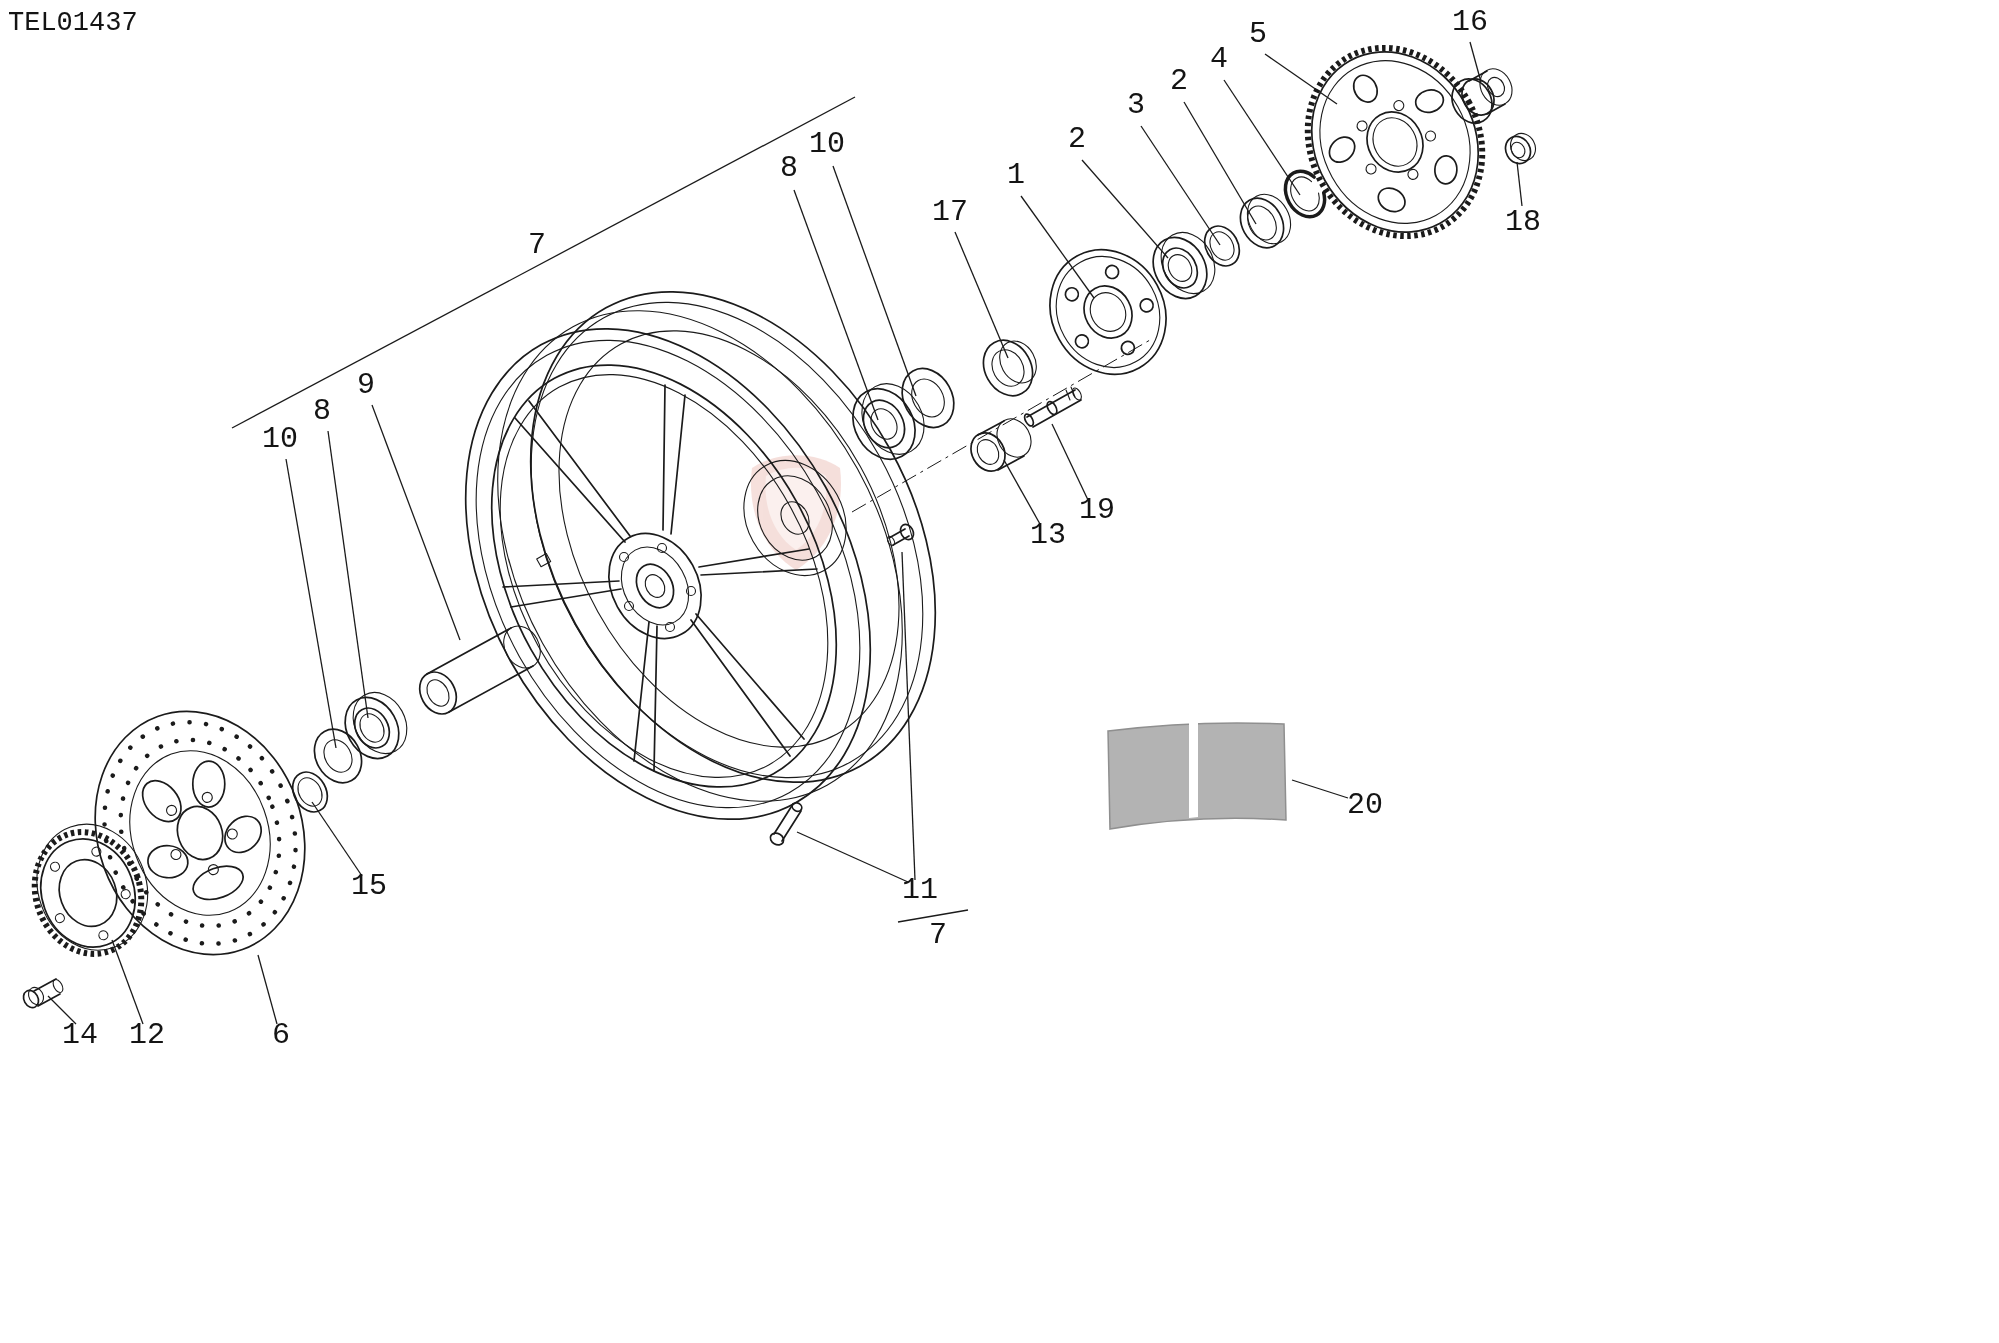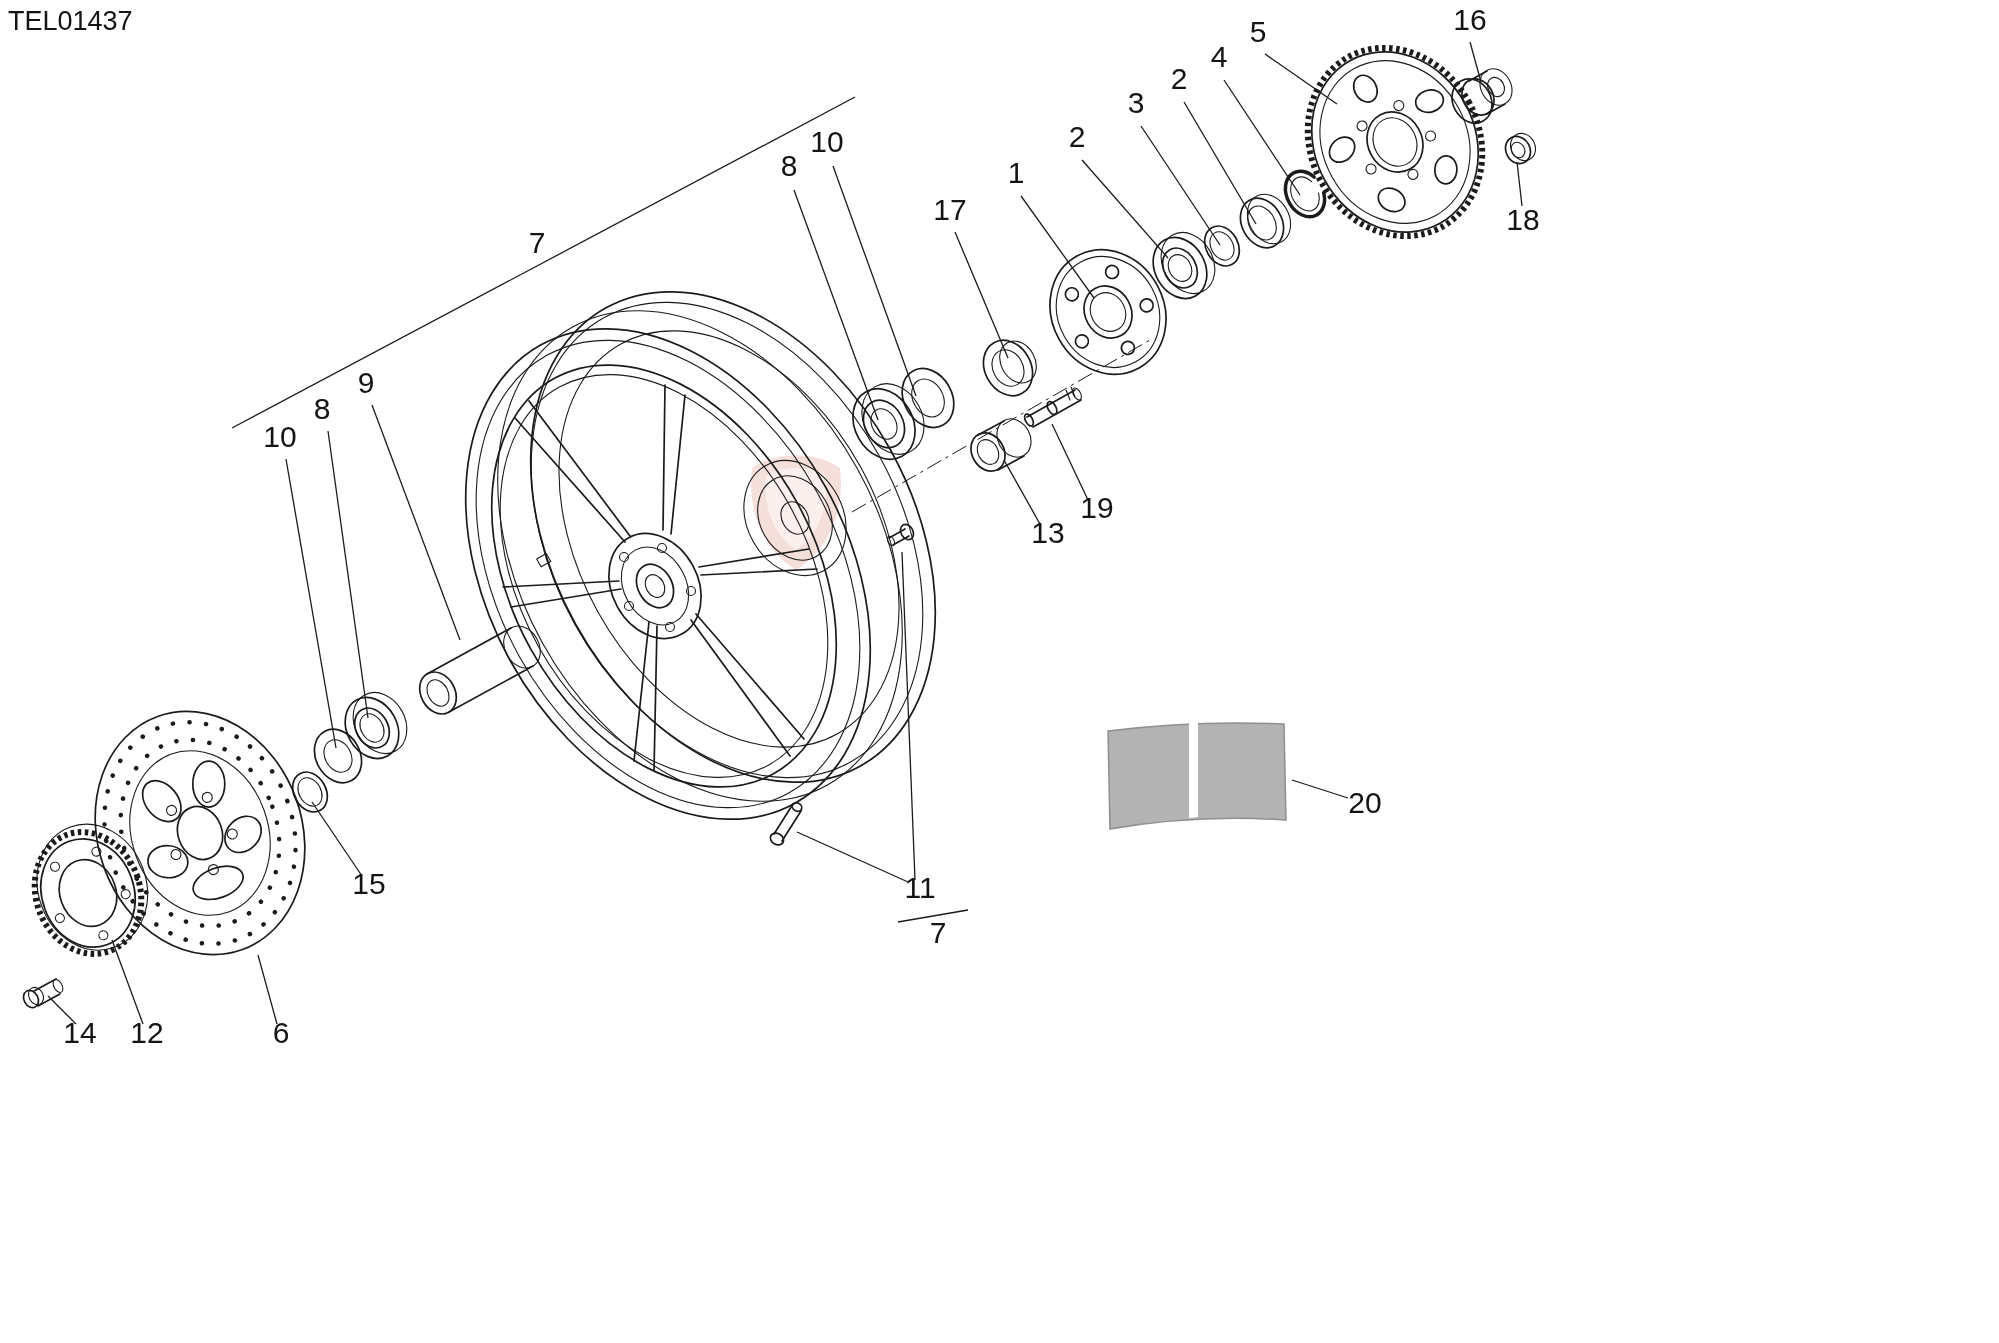--- a/index.html
+++ b/index.html
@@ -1,18 +1,18 @@
 <!DOCTYPE html>
 <html><head>
 <meta charset="utf-8">
 <style>
   * { margin:0; padding:0; box-sizing:border-box; }
   html,body { width:1999px; height:1343px; background:#ffffff; overflow:hidden;
               font-family:"Liberation Sans", sans-serif; }
-  .stage { position:absolute; inset:0; width:1999px; height:1343px; }
+  .stage { position:absolute; inset:0; width:1999px; height:1343px;font-family:Liberation Mono, monospace; }
   svg { display:block; width:1999px; height:1343px; }
   .ln     { fill:none; stroke:#1b1b1b; stroke-width:1.7; stroke-linecap:round; stroke-linejoin:round; }
   .thin   { stroke-width:1.1; }
   .leader { fill:none; stroke:#1b1b1b; stroke-width:1.3; }
   .cl     { fill:none; stroke:#1b1b1b; stroke-width:1; stroke-dasharray:16 5 3 5; }
   .dots   { fill:none; stroke:#1b1b1b; stroke-width:4.5; stroke-linecap:round; stroke-dasharray:0.1 16.5; }
   .teeth  { fill:none; stroke:#1b1b1b; stroke-width:6; stroke-dasharray:3.5 3.5; }
   .callout { font-size:30px; fill:#141414; text-anchor:middle; }
   .code    { font-size:27px; fill:#141414; }
 </style>

